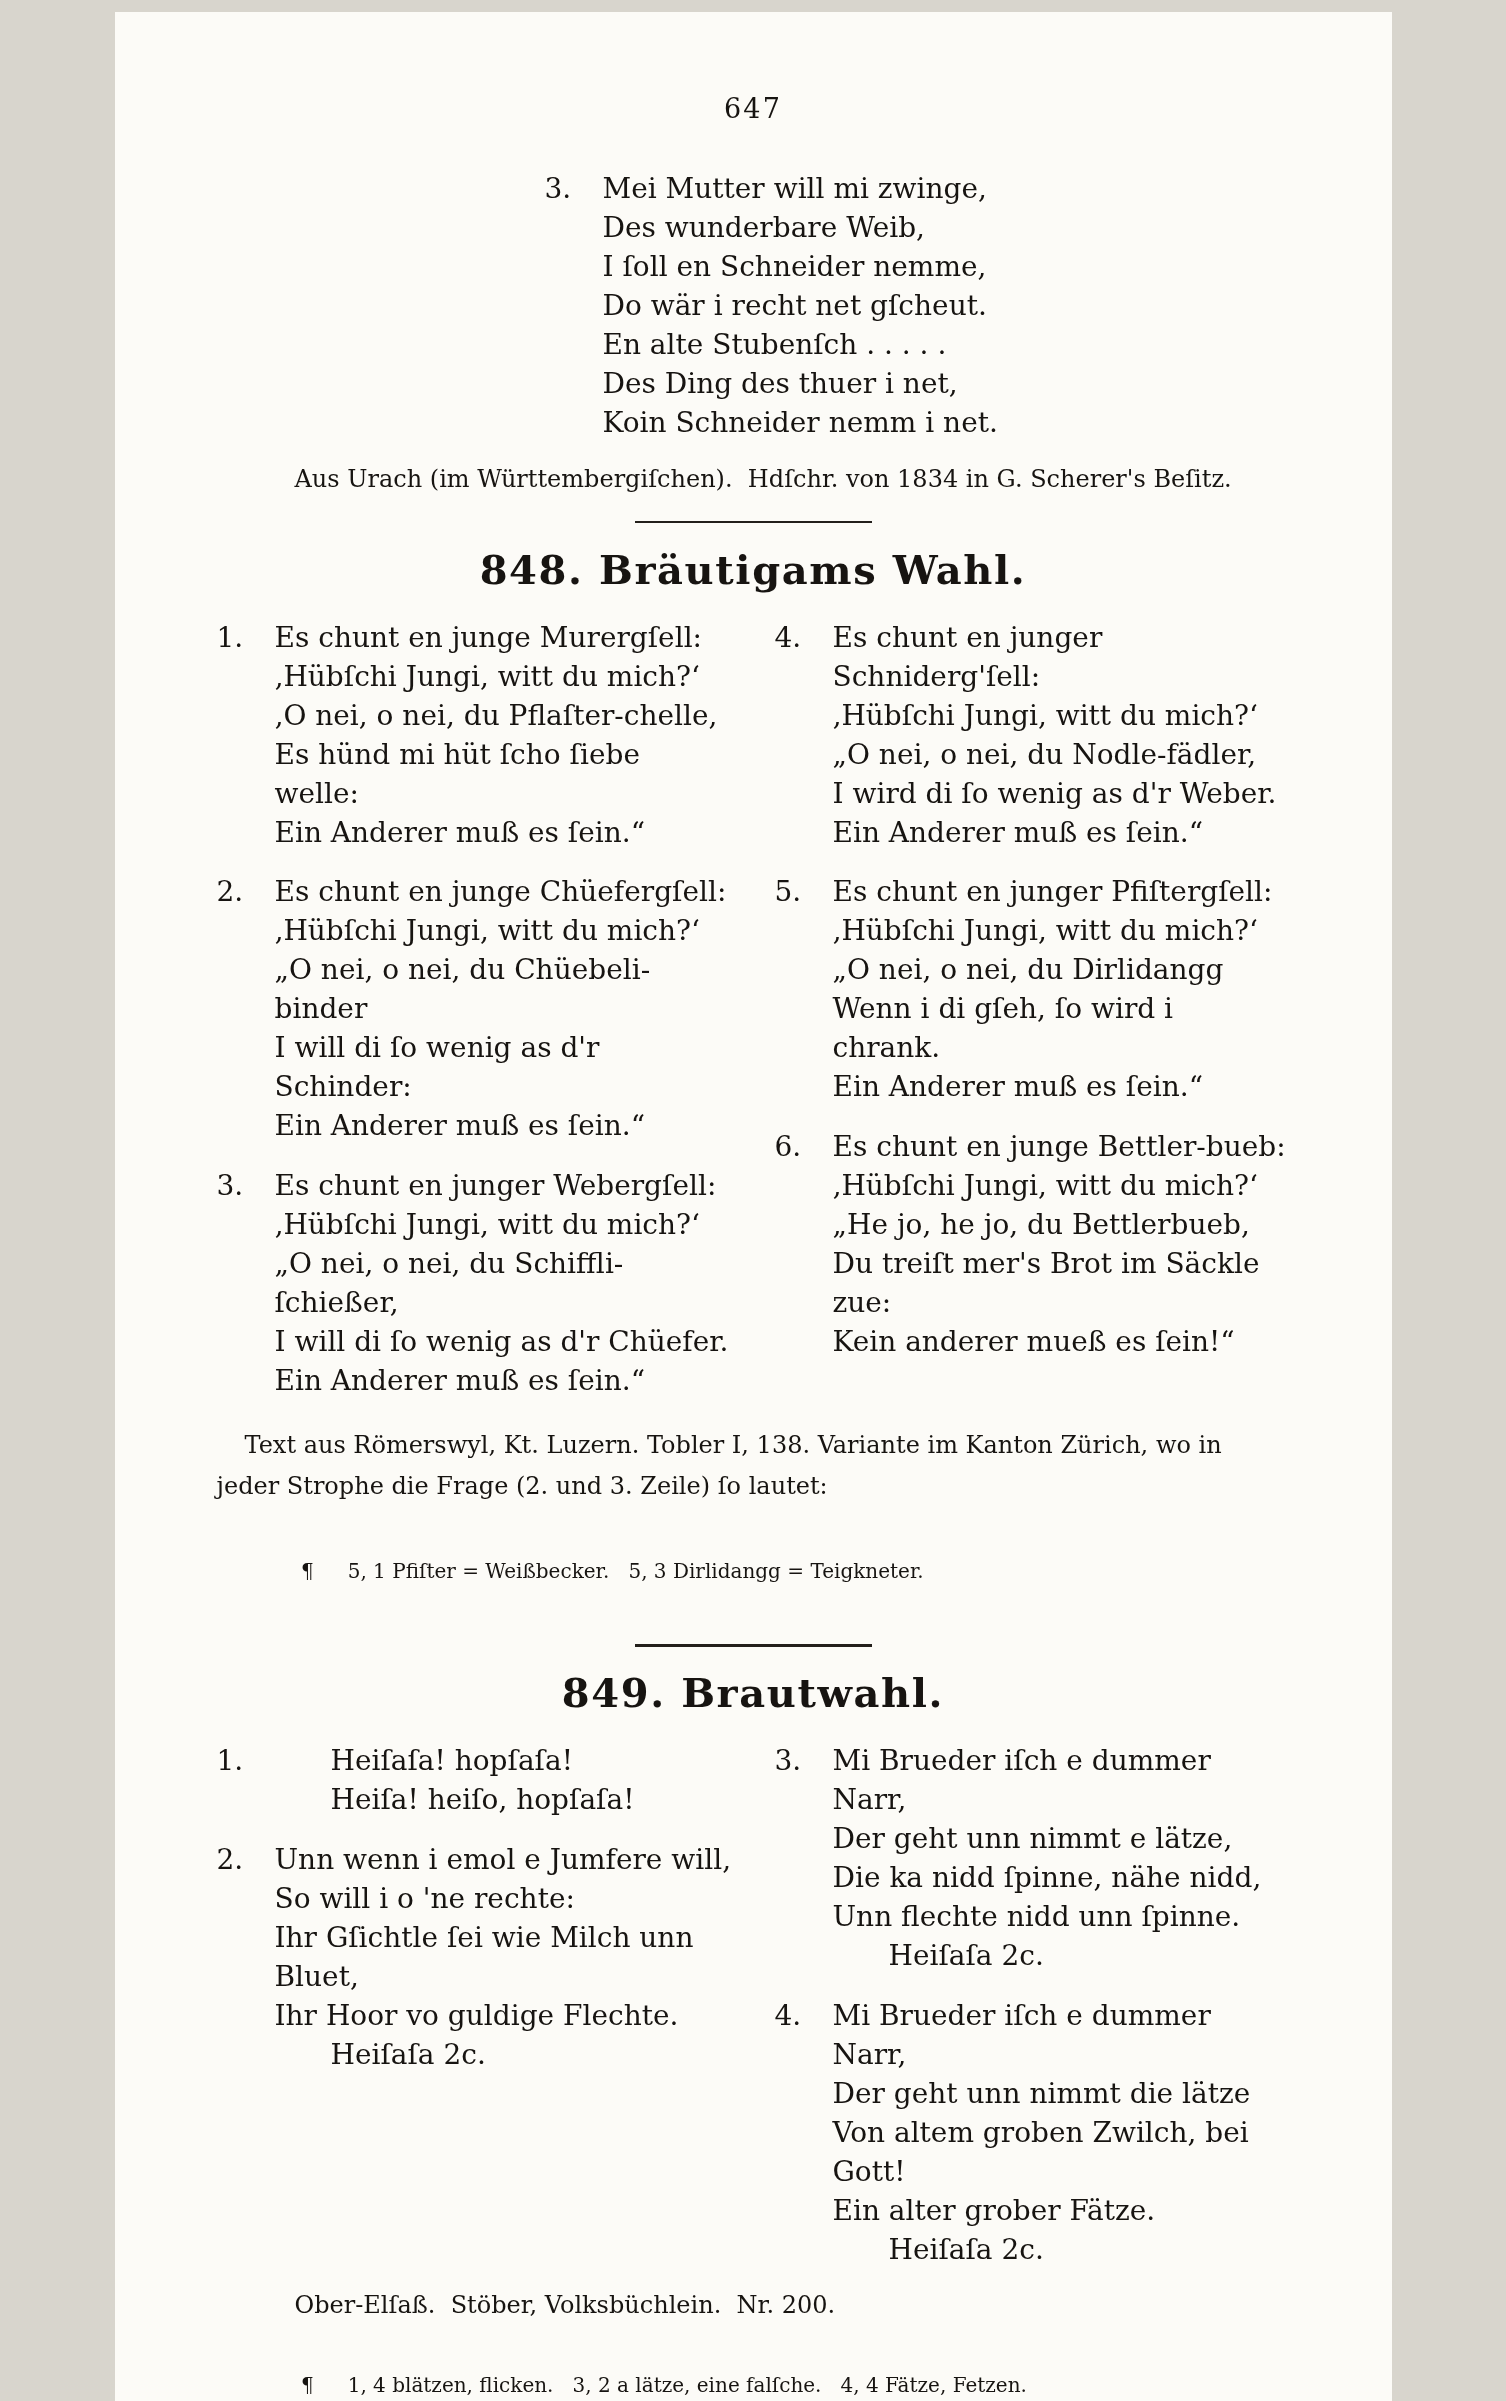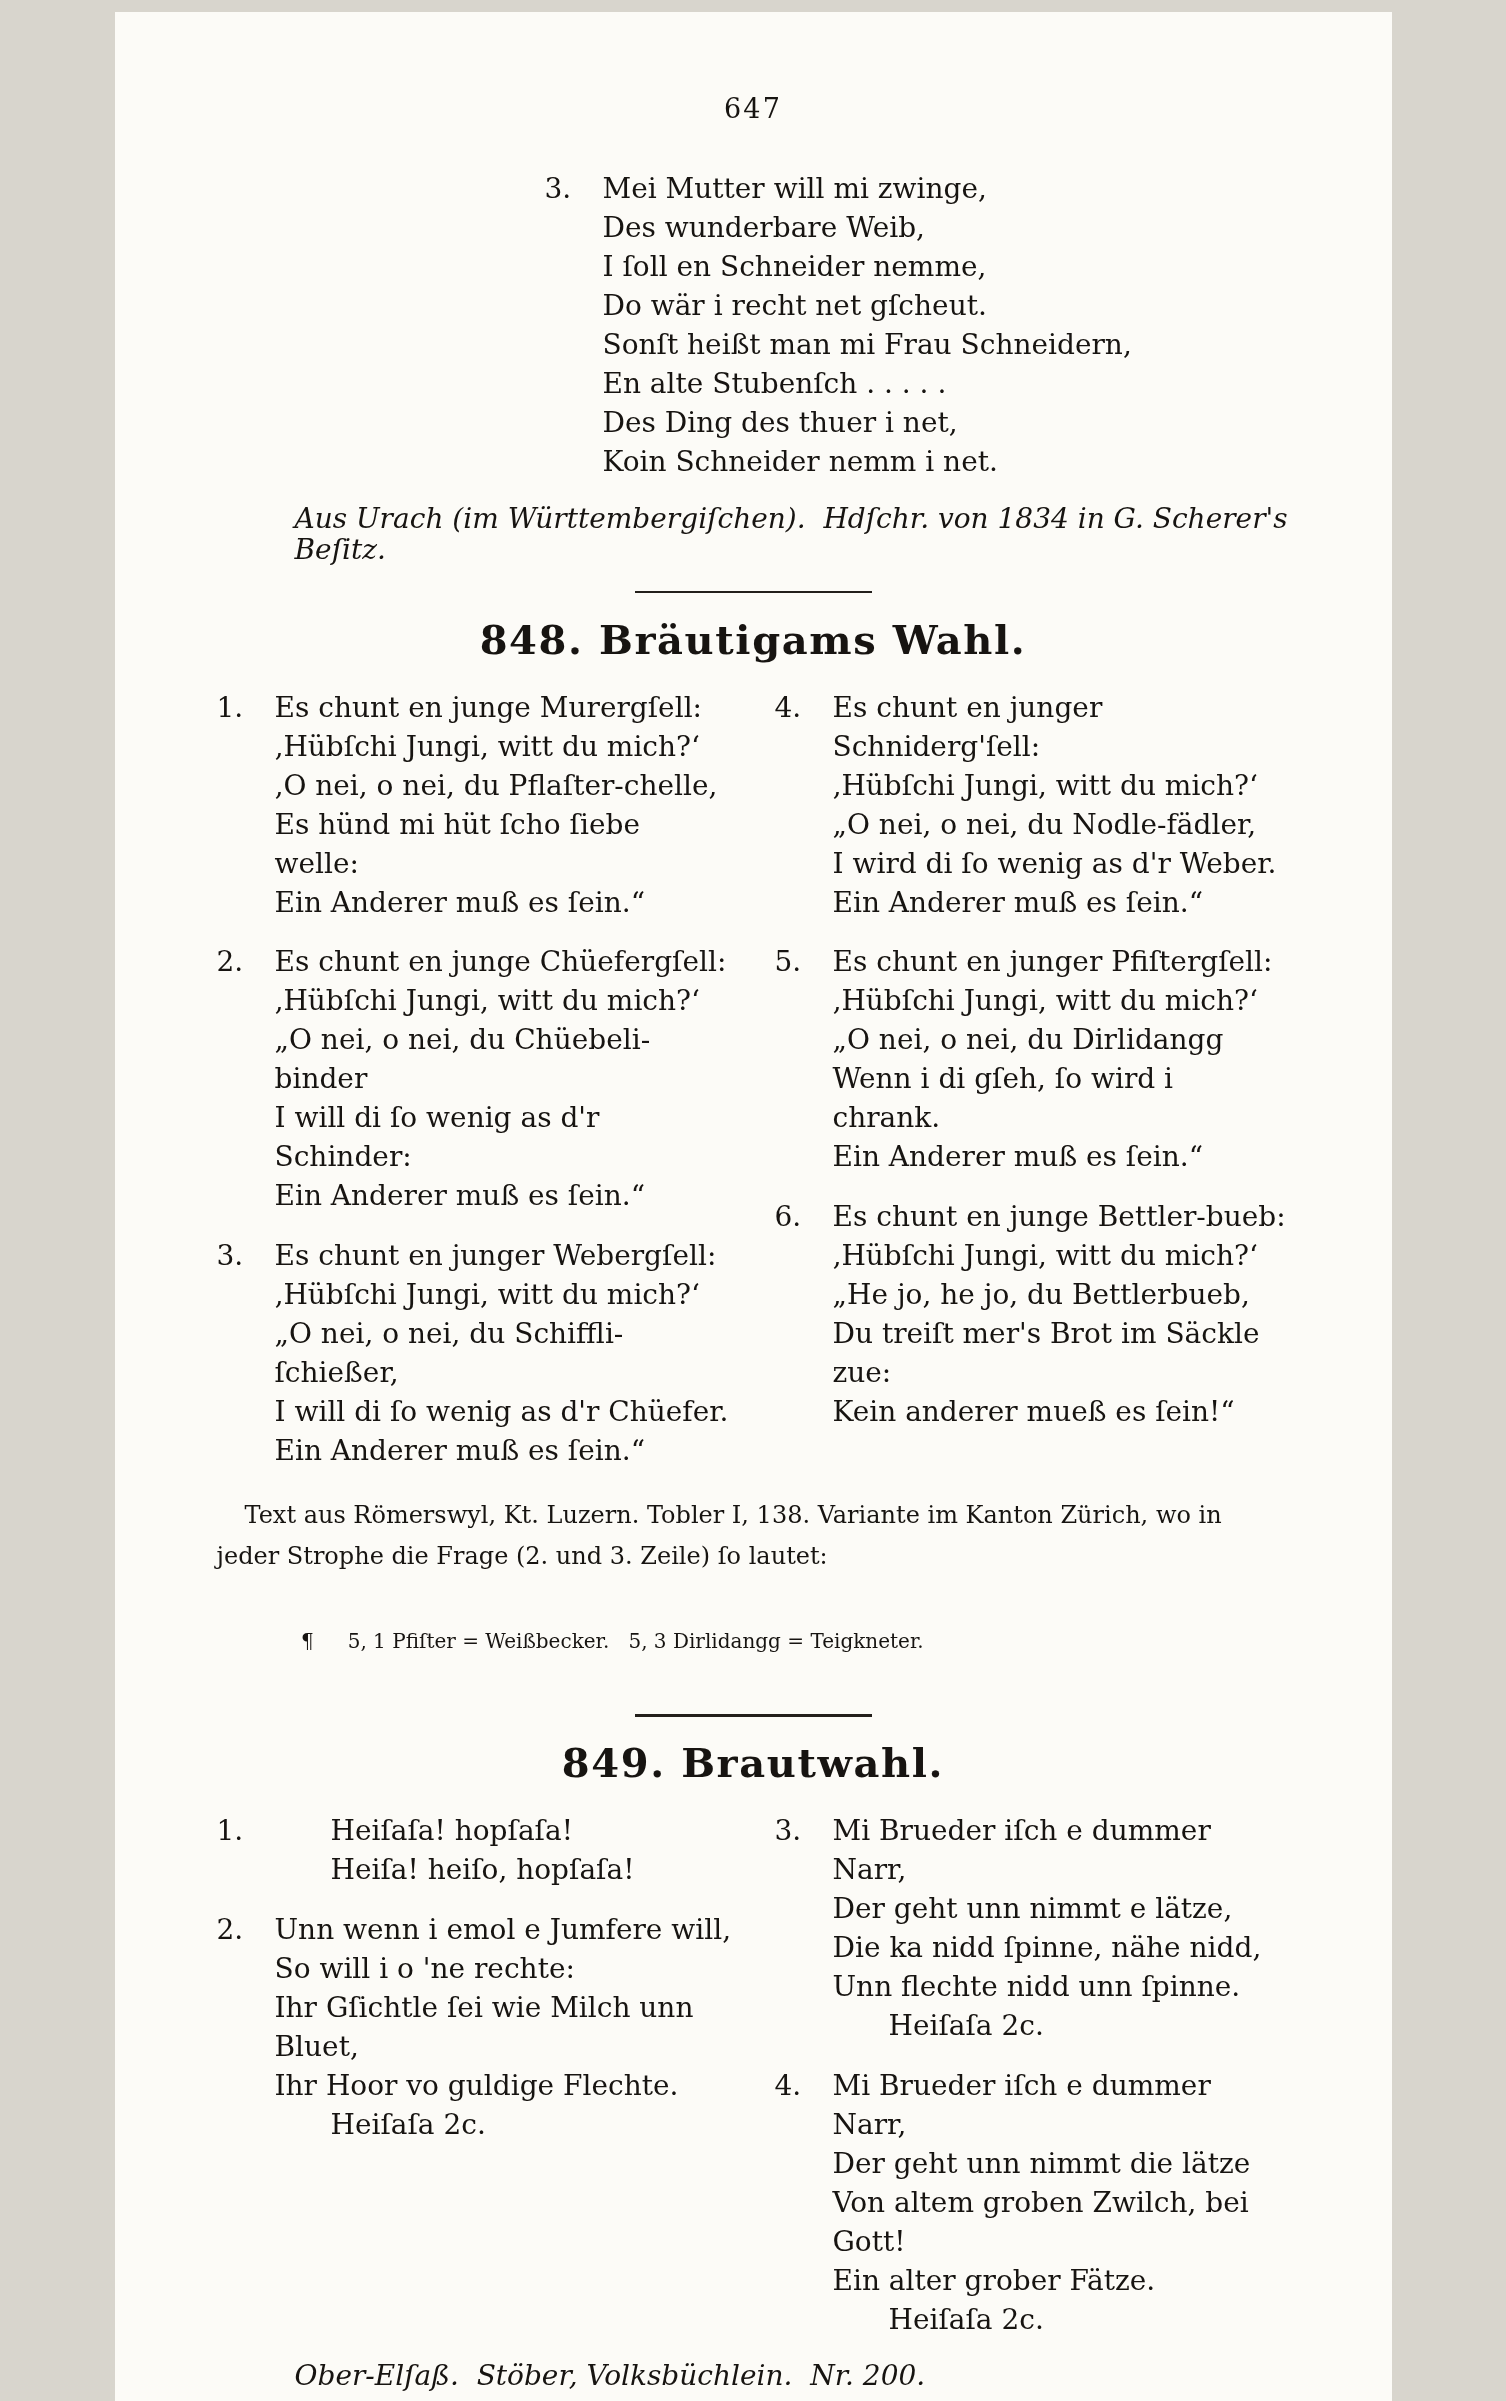--- a/index.html
+++ b/index.html
@@ -13,21 +13,21 @@
   .page-number{text-align:center;font-size:27px;letter-spacing:2.2px;}
   
   .stanza{display:flex;align-items:flex-start;}
   .stanza + .stanza{margin-top:20.4px;}
   .stanza-no{flex:0 0 auto;width:58px;}
   .stanza-body{flex:1 1 auto;}
   .vline{white-space:pre-wrap;}
   .refrain{margin-left:56px;}
   
   .prelude-block{margin:45px 0 0 328px;font-size:28px;line-height:39px;}
-  .source-line{font-size:28px;line-height:31px;margin:21.5px 0 0 78px;white-space:pre-wrap;font-style:italic;}
+  .source-line{font-size:24px;line-height:31px;margin:21.5px 0 0 78px;white-space:pre-wrap;}
   .rule{width:237px;height:2.7px;background:#231f1b;margin:26px auto 0 auto;}
   .song-title{text-align:center;font-size:40px;font-weight:bold;letter-spacing:1.6px;margin-top:22.6px;}
   .columns{display:flex;margin-top:25px;font-size:28px;line-height:39px;}
   .col{flex:1 1 0;}
   .col-right{padding-left:43px;}
   .notes{font-size:24px;line-height:41px;margin-top:25px;}
   .note-line:first-of-type{text-indent:28px;}
   .variant-block{width:fit-content;margin:9.7px auto 0 auto;font-size:26px;line-height:43px;}
   .glossary-line{font-size:20px;line-height:31px;margin:18.3px 0 0 59px;white-space:pre-wrap;}
   .glossary-mark{display:inline-block;margin-right:34px;}
@@ -44,21 +44,20 @@
 
       <div class="stanza">
         <span class="stanza-no">3.</span>
         <div class="stanza-body">
           <div>
 
           <div class="vline">Mei Mutter will mi zwinge,</div>
             <div class="vline">Des wunderbare Weib,</div>
             <div class="vline">I ſoll en Schneider nemme,</div>
             <div class="vline">Do wär i recht net gſcheut.</div>
-            <div class="vline">Sonſt heißt man mi Frau Schneidern,</div>
             <div class="vline">En alte Stubenſch . . . . .</div>
             <div class="vline">Des Ding des thuer i net,</div>
             <div class="vline">Koin Schneider nemm i net.</div>
           </div>
           <div>
             
           </div>
         </div>
       </div>
     </div>

